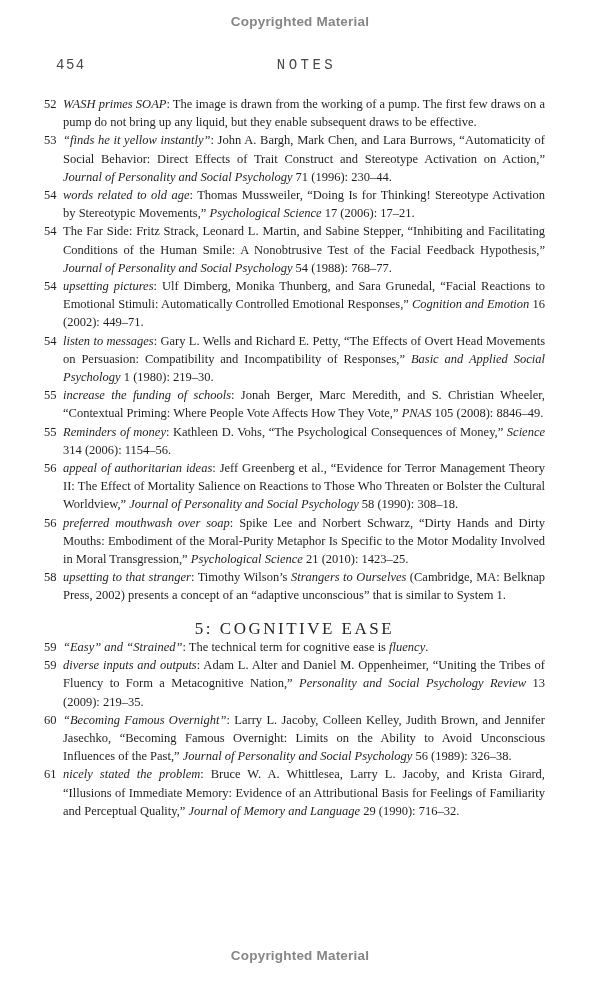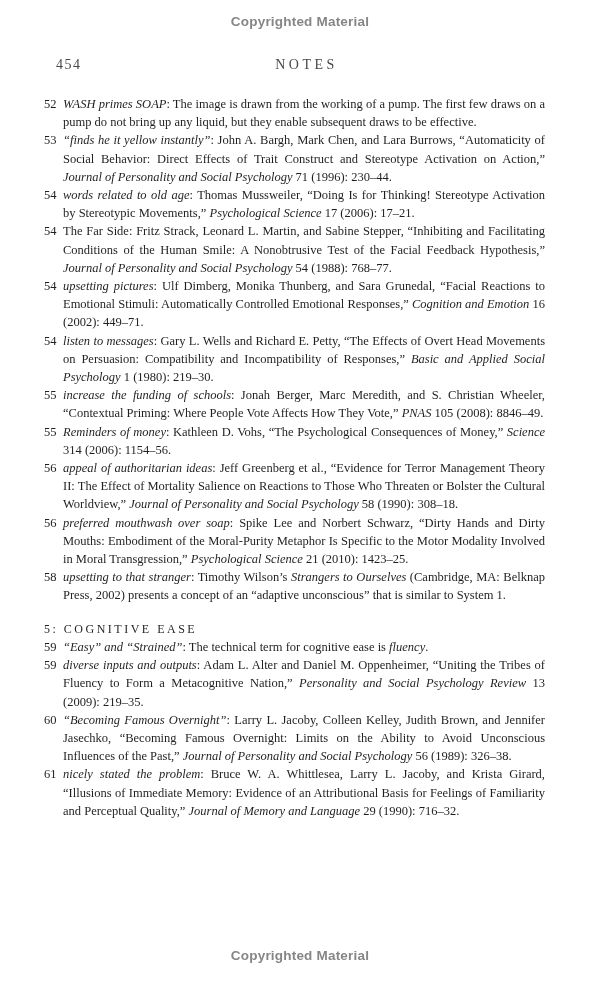--- a/index.html
+++ b/index.html
@@ -16,38 +16,38 @@
     text-align: center;
     font-family: "Liberation Sans", "DejaVu Sans", sans-serif;
     font-size: 13.5px; font-weight: bold;
     color: #868686;
     letter-spacing: 0.2px;
   }
   .watermark.top { top: 14px; }
   .watermark.bottom { top: 948px; }
   .page-header {
     position: absolute; top: 57px; left: 56px; width: 501px; height: 18px;
-    font-family: Liberation Serif, serif;
+    font-family: Liberation Mono, monospace;
     color: #484848; font-size: 14px;
   }
   .page-number { position: absolute; left: 0; top: 0; letter-spacing: 1.5px; }
   .running-head { position: absolute; left: 0; right: 0; top: 0; text-align: center; letter-spacing: 3.5px; }
   .notes {
     position: absolute; top: 95px; left: 44px; width: 501px;
     font-size: 12.5px; line-height: 18.2px;
     text-align: justify;
   }
   .note { padding-left: 19px; text-indent: -19px; }
   .note .num { display: inline-block; width: 19px; text-indent: 0; }
   .note i { font-style: italic; }
   .section-heading {
     margin-top: 15px;
-    text-indent: 0;
+    text-align: center; text-indent: 0;
     letter-spacing: 2.5px;
-    font-size: 12px;
+    font-size: 17px;
     color: #262626;
   }
 </style>
 </head>
 <body>
 
 <div class="page">
   <div class="watermark top">Copyrighted Material</div>
 
   <div class="page-header">

